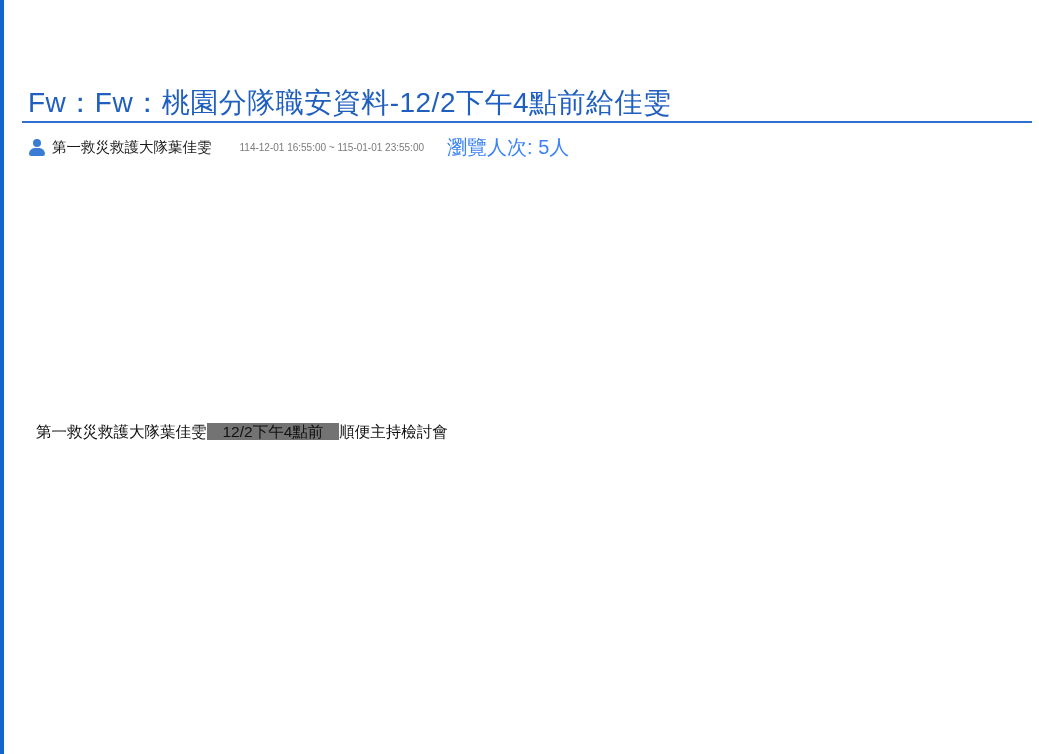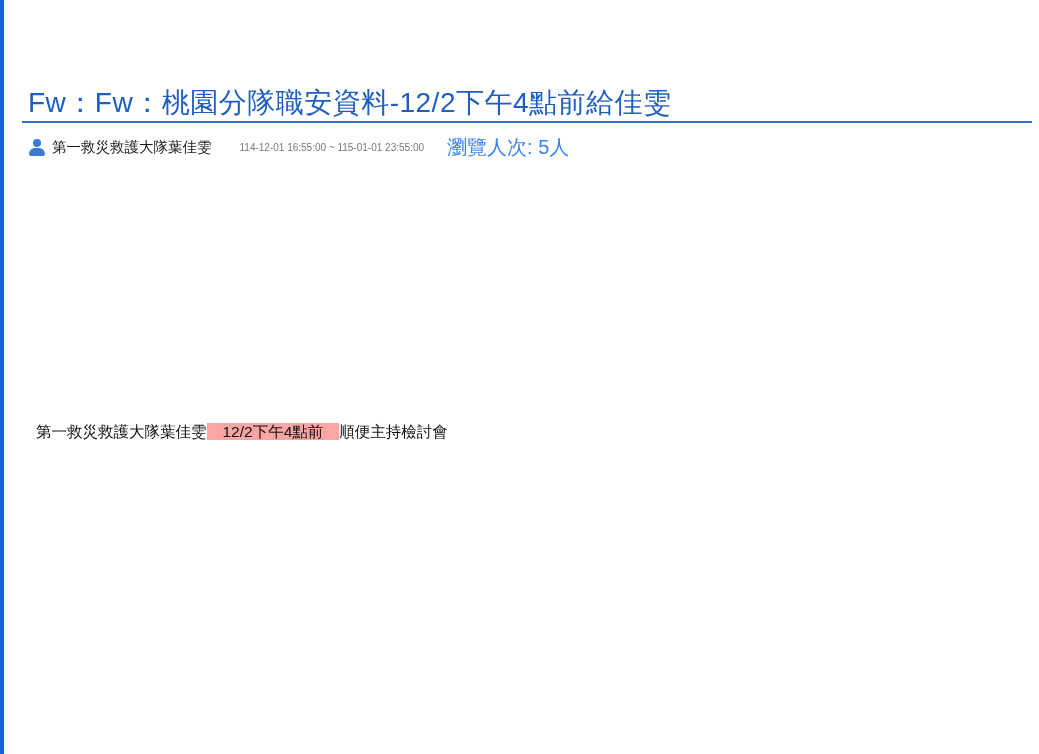--- a/index.html
+++ b/index.html
@@ -113,21 +113,21 @@
   }
   .block {
     margin: 0 0 0 0;
   }
   .line {
     min-height: 24px;
     white-space: pre-wrap;
   }
   .spacer-md { height: 22px; }
   .hl {
-    background: #fca5a5;
+    background: #737373;
     padding: 0 16px;
   }
   .dashes {
     letter-spacing: 0px;
     color: #111;
   }
 </style>
 </head>
 <body>
 

